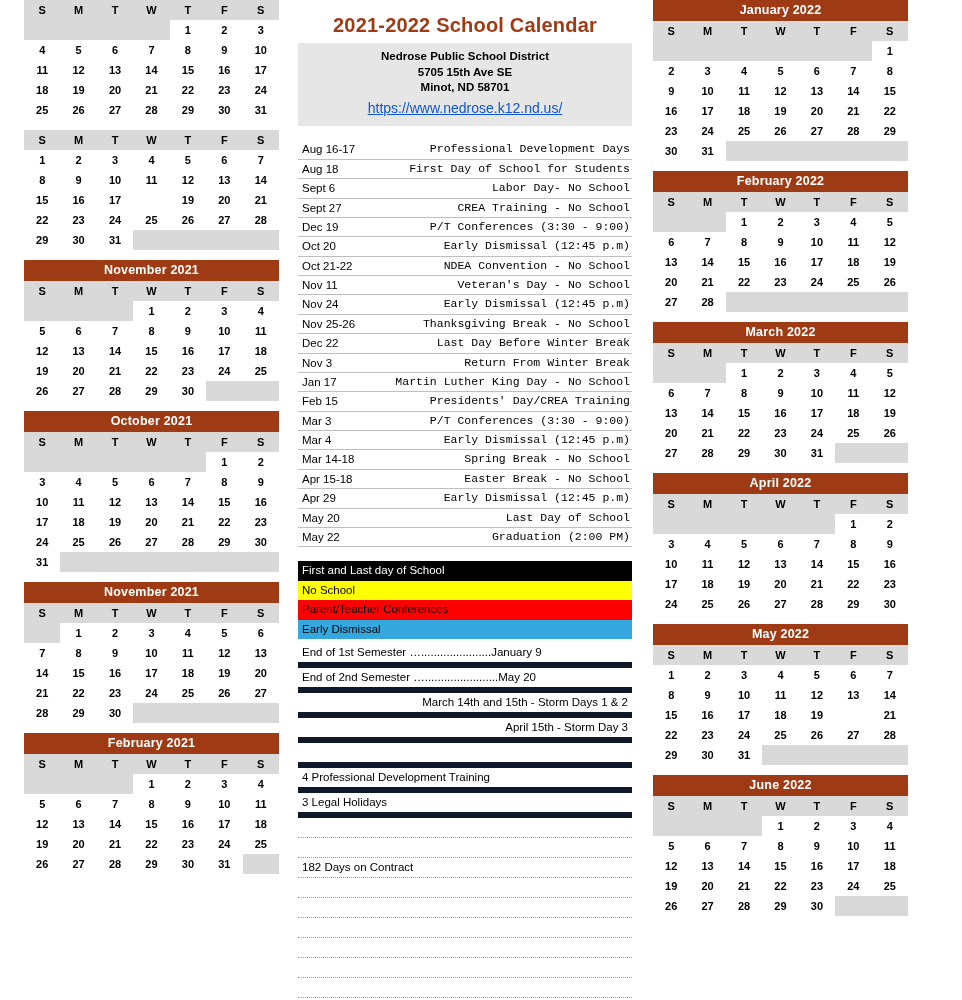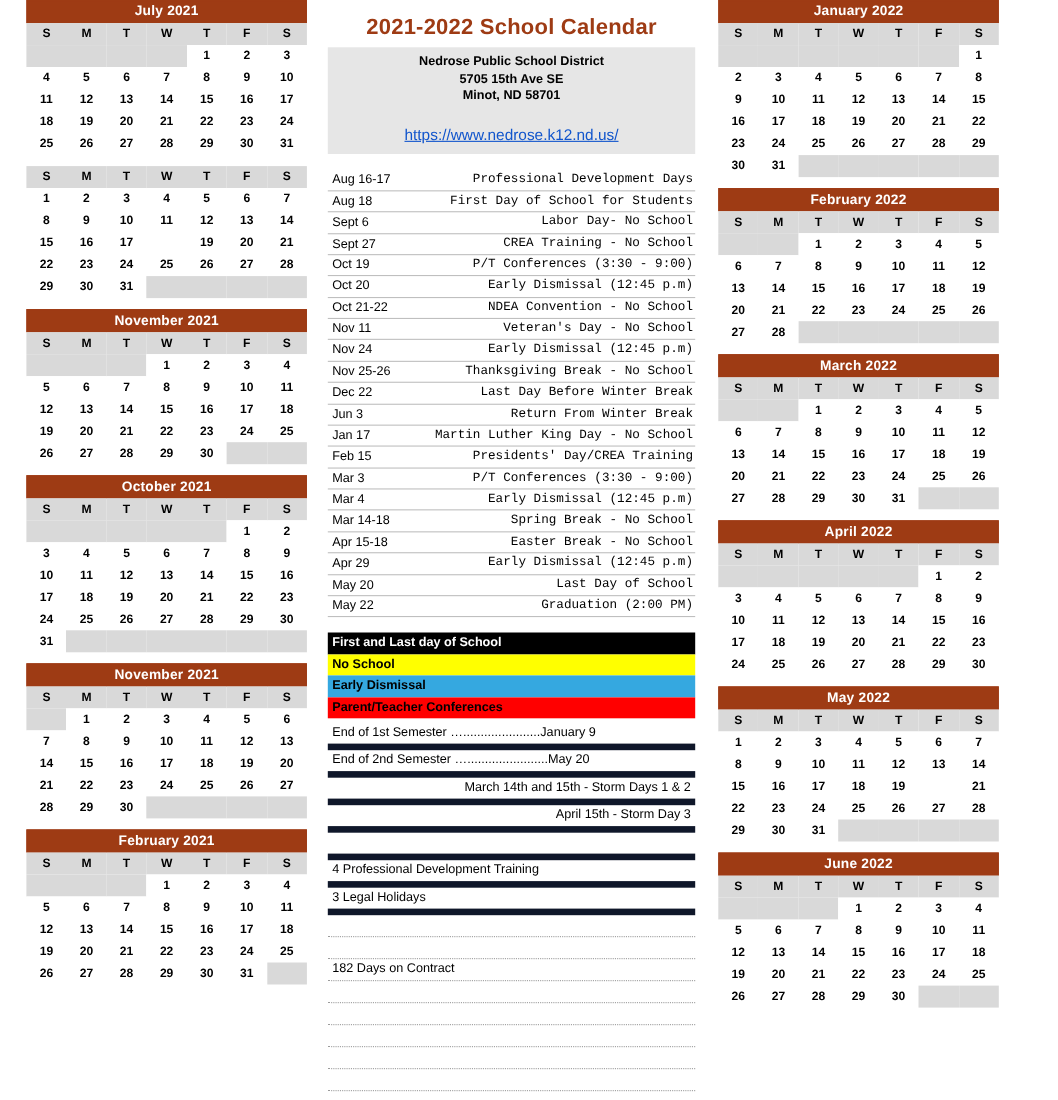--- a/index.html
+++ b/index.html
@@ -65,21 +65,21 @@
   }
   .addr-box{
     background:#e6e6e6;
     padding:6px 6px 9px 6px;
     text-align:center;
     line-height:1.35;
   }
   .addr-line{font-size:11.5px;font-weight:bold;}
   .addr-link{
     display:block;
-    margin-top:17px;
+    margin-top:3px;
     font-size:14px;
     color:#1155cc;
     text-decoration:underline;
     font-weight:normal;
   }
 
   .events{margin-top:14px;}
   .ev-row{
     display:flex;
     justify-content:space-between;
@@ -87,21 +87,21 @@
     border-bottom:1px solid #bfbfbf;
     padding:2px 2px 2px 4px;
     line-height:1.25;
   }
   .ev-date{text-align:left;white-space:nowrap;}
   .ev-desc{text-align:right;font-family:Liberation Mono, monospace;}
 
   .legend{margin-top:14px;}
   .lg{
     font-size:11.5px;
-    font-weight:bold;
+    font-weight:normal;
     padding:2px 4px;
     line-height:1.35;
   }
   .lg-black{background:#000000;color:#ffffff;}
   .lg-yellow{background:#ffff00;color:#000;}
   .lg-blue{background:#35a8e0;color:#000;}
   .lg-red{background:#ff0000;color:#000;}
 
   .notes{margin-top:4px;}
   .note{
@@ -114,21 +114,20 @@
   .note.dotted{border-bottom:1px dotted #9b9b9b;}
   .note.blank{height:15px;}
 </style>
 </head>
 <body>
 
 <div class="page">
 
   <div class="col col-left" id="col-left">
       <div class="month">
-        <div class="month-title">July 2021</div>
         <table class="cal">
           <thead>
             <tr>
               <th>S</th>
               <th>M</th>
               <th>T</th>
               <th>W</th>
               <th>T</th>
               <th>F</th>
               <th>S</th>
@@ -529,21 +528,21 @@
         </div>
         <div class="ev-row">
           <span class="ev-date">Sept 6</span>
           <span class="ev-desc">Labor Day- No School</span>
         </div>
         <div class="ev-row">
           <span class="ev-date">Sept 27</span>
           <span class="ev-desc">CREA Training - No School</span>
         </div>
         <div class="ev-row">
-          <span class="ev-date">Oct 19</span>
+          <span class="ev-date">Dec 19</span>
           <span class="ev-desc">P/T Conferences (3:30 - 9:00)</span>
         </div>
         <div class="ev-row">
           <span class="ev-date">Oct 20</span>
           <span class="ev-desc">Early Dismissal (12:45 p.m)</span>
         </div>
         <div class="ev-row">
           <span class="ev-date">Oct 21-22</span>
           <span class="ev-desc">NDEA Convention - No School</span>
         </div>
@@ -557,21 +556,21 @@
         </div>
         <div class="ev-row">
           <span class="ev-date">Nov 25-26</span>
           <span class="ev-desc">Thanksgiving Break - No School</span>
         </div>
         <div class="ev-row">
           <span class="ev-date">Dec 22</span>
           <span class="ev-desc">Last Day Before Winter Break</span>
         </div>
         <div class="ev-row">
-          <span class="ev-date">Jun 3</span>
+          <span class="ev-date">Nov 3</span>
           <span class="ev-desc">Return From Winter Break</span>
         </div>
         <div class="ev-row">
           <span class="ev-date">Jan 17</span>
           <span class="ev-desc">Martin Luther King Day - No School</span>
         </div>
         <div class="ev-row">
           <span class="ev-date">Feb 15</span>
           <span class="ev-desc">Presidents' Day/CREA Training</span>
         </div>
@@ -601,22 +600,22 @@
         </div>
         <div class="ev-row">
           <span class="ev-date">May 22</span>
           <span class="ev-desc">Graduation (2:00 PM)</span>
         </div>
       </div>
 
     <div class="legend" id="legend">
         <div class="lg lg-black">First and Last day of School</div>
         <div class="lg lg-yellow">No School</div>
+        <div class="lg lg-red">Parent/Teacher Conferences</div>
         <div class="lg lg-blue">Early Dismissal</div>
-        <div class="lg lg-red">Parent/Teacher Conferences</div>
       </div>
 
     <div class="notes" id="notes">
         <div class="note">End of 1st Semester …......................January 9</div>
         <div class="note">End of 2nd Semester ….......................May 20</div>
         <div class="note center">March 14th and 15th  - Storm Days 1 &amp; 2</div>
         <div class="note center">April 15th - Storm Day 3</div>
         <div class="note blank">&nbsp;</div>
         <div class="note">4 Professional Development Training</div>
         <div class="note">3 Legal Holidays</div>

